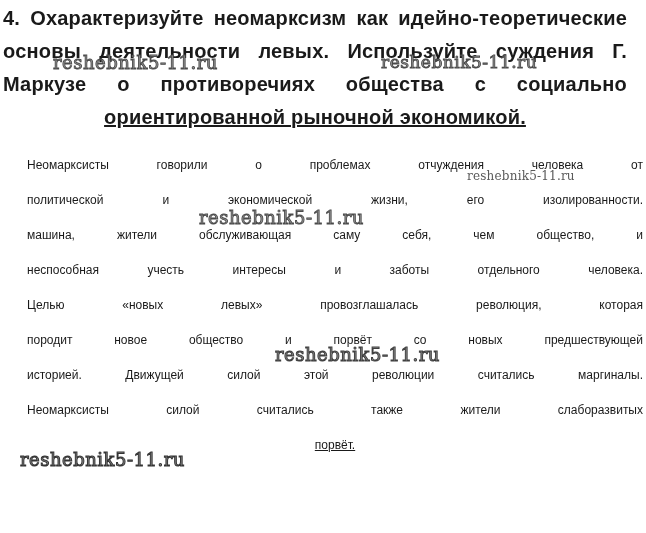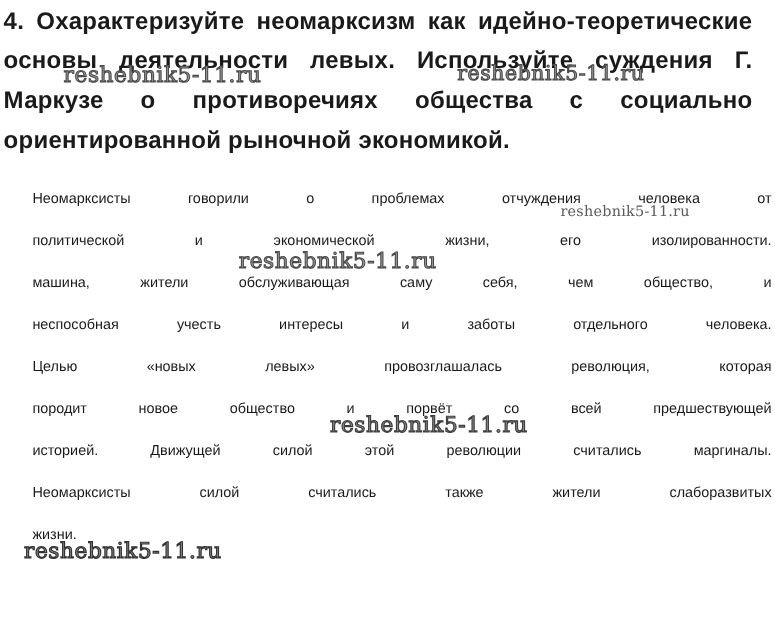--- a/index.html
+++ b/index.html
@@ -25,21 +25,21 @@
     font-size: 12px;
     font-weight: 400;
     line-height: 35px;
     margin-left: 24px;
   }
   .line { white-space: normal; }
   .line.just {
     text-align: justify;
     text-align-last: justify;
   }
-  .line.left { text-align: left; }
+  .line.left { text-align: center; text-decoration: underline; }
   .wm {
     position: absolute;
     font-family: "DejaVu Serif", "Liberation Serif", serif;
     font-weight: normal;
     color: #9a9a9a;
     -webkit-text-stroke: 0.9px #4a4a4a;
     letter-spacing: 0.5px;
     white-space: nowrap;
     pointer-events: none;
   }
@@ -61,24 +61,24 @@
     <div class="line just">Маркузе о противоречиях общества с социально</div>
     <div class="line left">ориентированной рыночной экономикой.</div>
   </div>
 
   <div class="answer-block">
     <div class="line just">Неомарксисты говорили о проблемах отчуждения человека от</div>
     <div class="line just">политической и экономической жизни, его изолированности.</div>
     <div class="line just">машина, жители обслуживающая саму себя, чем общество, и</div>
     <div class="line just">неспособная учесть интересы и заботы отдельного человека.</div>
     <div class="line just">Целью «новых левых» провозглашалась революция, которая</div>
-    <div class="line just">породит новое общество и порвёт со всей предшествующей</div>
+    <div class="line just">породит новое общество и порвёт со новых предшествующей</div>
     <div class="line just">историей. Движущей силой этой революции считались маргиналы.</div>
     <div class="line just">Неомарксисты силой считались также жители слаборазвитых</div>
-    <div class="line left">жизни.</div>
+    <div class="line left">порвёт.</div>
   </div>
 
   <span class="wm wm1">reshebnik5-11.ru</span>
   <span class="wm wm2">reshebnik5-11.ru</span>
   <span class="wm wm3">reshebnik5-11.ru</span>
   <span class="wm wm4">reshebnik5-11.ru</span>
   <span class="wm wm5">reshebnik5-11.ru</span>
   <span class="wm wm6">reshebnik5-11.ru</span>
 
 </div>

